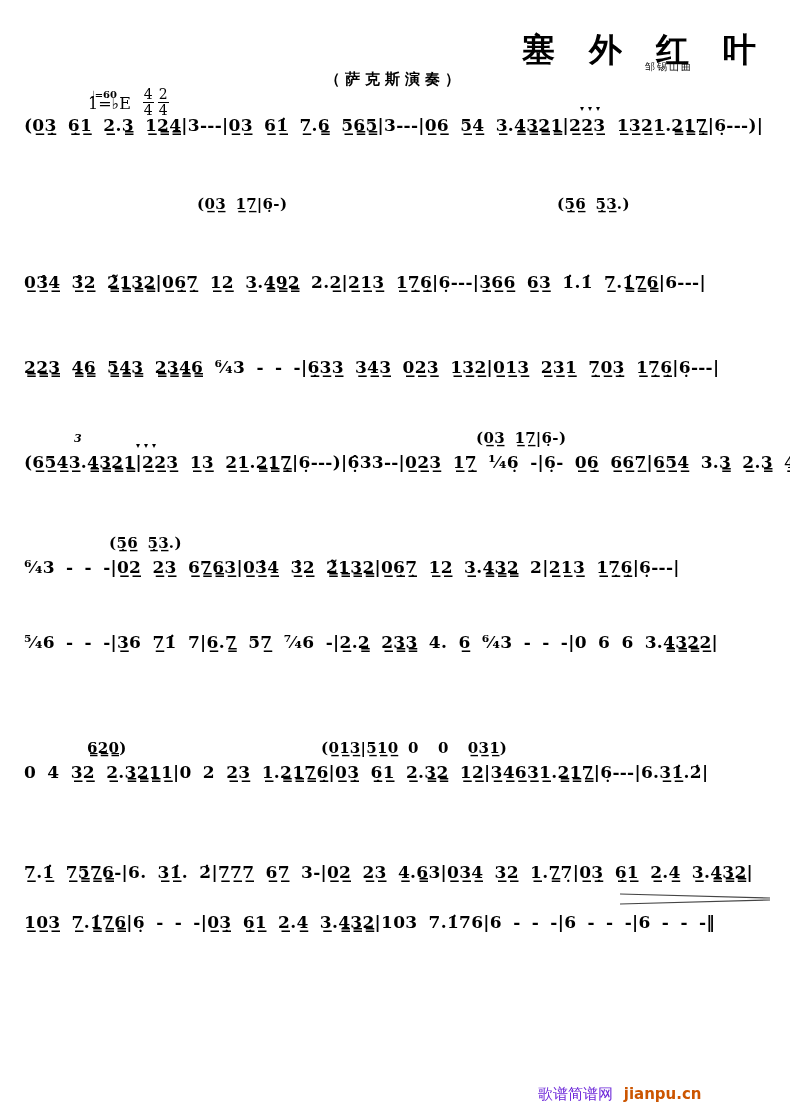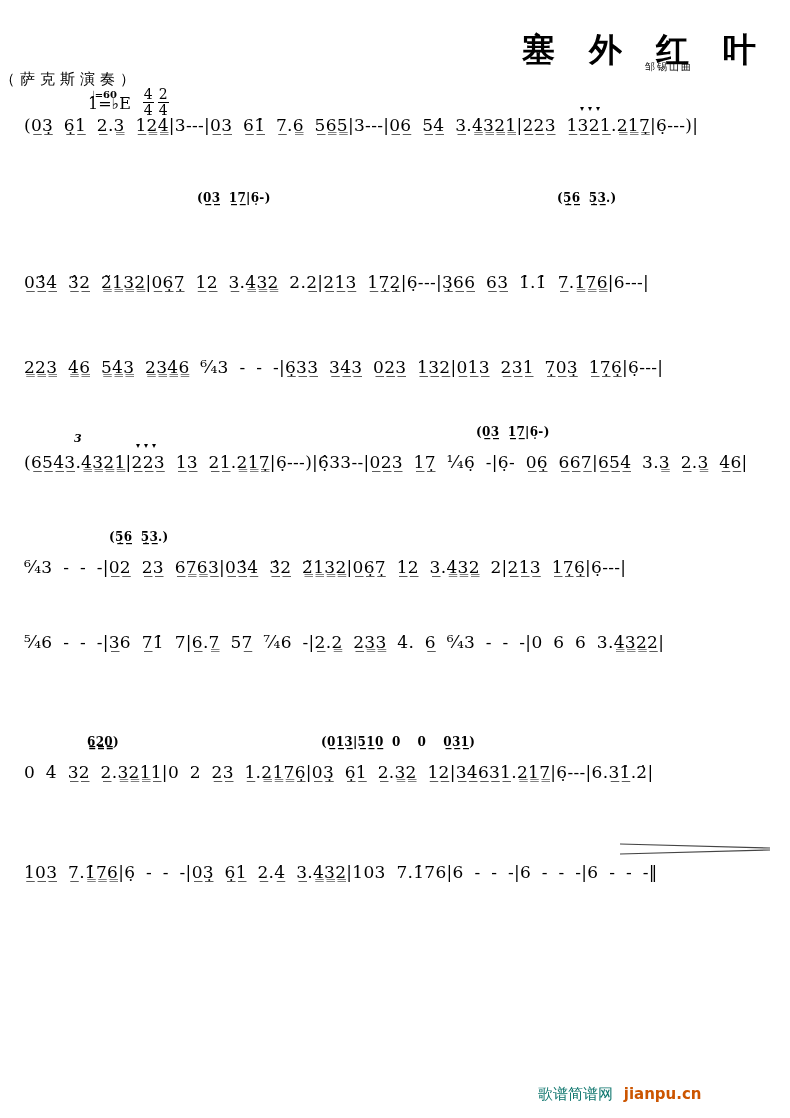--- a/index.html
+++ b/index.html
@@ -8,22 +8,22 @@
     background:#ffffff;color:#000;
     font-family:"DejaVu Serif","DejaVu Sans",serif;
   }
   
   .title{
     position:absolute;top:28px;left:0;width:100%;text-align:right;
     font-size:33px;font-weight:bold;letter-spacing:34px;text-indent:34px;
     white-space:nowrap;
   }
   .subtitle{
-    position:absolute;top:70px;left:0;width:100%;text-align:left;
-    font-size:15px;font-weight:normal;letter-spacing:5px;white-space:nowrap;
+    position:absolute;top:70px;left:0;width:100%;text-align:center;
+    font-size:15px;font-weight:bold;letter-spacing:5px;white-space:nowrap;
   }
   .keysig{position:absolute;top:55px;left:88px;font-size:16px;font-weight:normal;white-space:nowrap;margin-top:32px;}
   .frac{display:inline-block;vertical-align:-6px;text-align:center;font-size:14px;line-height:1.05;margin-left:12px;}
   .frac + .frac{margin-left:4px;}
   .frac .num{display:block;border-bottom:1.5px solid #000;padding:0 1px;}
   .frac .den{display:block;}
   .tempo{position:absolute;top:89px;left:90px;font-size:10px;font-weight:bold;}
   .composer{position:absolute;top:60px;left:645px;font-size:10px;letter-spacing:2px;font-weight:normal;}
   
   #score{position:absolute;top:82px;left:24px;right:18px;}
@@ -32,27 +32,27 @@
   #score .line:nth-child(3){margin-top:54px;}
   #score .line:nth-child(4){margin-top:59px;}
   #score .line:nth-child(5){margin-top:39px;}
   #score .line:nth-child(6){margin-top:49px;}
   #score .line:nth-child(7){margin-top:49px;}
   #score .line:nth-child(8){margin-top:74px;}
   #score .line:nth-child(9){margin-top:74px;}
   #score .line:nth-child(10){margin-top:24px;}
   .ann-row{position:relative;height:30px;}
   .ann{
-    position:absolute;bottom:10px;font-size:12px;font-weight:bold;
+    position:absolute;bottom:2px;font-size:15px;font-weight:bold;
     white-space:pre;letter-spacing:0.3px;word-spacing:4px;
   }
   .ann.small{font-size:11px;font-style:italic;bottom:4px;}
   .ann.marks{font-size:8px;letter-spacing:4px;bottom:-1px;}
   .notes{
-    font-size:17px;font-weight:normal;white-space:nowrap;
+    font-size:17px;font-weight:bold;white-space:nowrap;
     letter-spacing:0.3px;word-spacing:5px;line-height:26px;height:26px;
   }
   .hairpin{position:absolute;top:-16px;height:12px;}
   .hairpin svg{display:block;}
   
   .watermark{
     position:absolute;top:1085px;left:538px;font-size:15px;
     font-family:"DejaVu Sans","Liberation Sans",sans-serif;white-space:nowrap;
   }
   .watermark .url{margin-left:6px;font-weight:bold;}
@@ -81,21 +81,21 @@
         </div>
         <div class="notes">(0̲3̲̣ 6̲̣1̲ 2̲.3̳ 1̲2̳4̳|3---|0̲3̲ 6̲1̲̇ 7̲.6̳ 5̲6̳5̳|3---|0̲6̲ 5̲4̲ 3̲.4̳3̳2̳1̳|2̲2̲3̲ 1̲3̲2̲1̲.2̳1̳7̳̣|6̣---)|</div>
       </div>
       <div class="line">
         <div class="ann-row">
           <span class="ann" style="left: 173px;">(0̲3̲ 1̲7̲|6̣-)</span>
           <span class="ann" style="left: 533px;">(5̲̣6̲ 5̲̣3̲.)</span>
         </div>
       </div>
       <div class="line">
-        <div class="notes">0̲3̲̂4̲ 3̲̂2̲ 2̳̃1̳3̳2̳|0̲6̲̣7̲̣ 1̲2̲ 3̲.4̳3̳2̳ 2.2̲|2̲1̲3̲ 1̲7̲̣2̲̣|6̣---|3̲̣6̲6̲ 6̲3̲ 1̇.1̇ 7̲.1̳̇7̳6̳|6---|</div>
+        <div class="notes">0̲3̲̂4̲ 3̲̂2̲ 2̳̃1̳3̳2̳|0̲6̲̣7̲̣ 1̲2̲ 3̲.4̳9̳2̳ 2.2̲|2̲1̲3̲ 1̲7̲̣6̲̣|6̣---|3̲̣6̲6̲ 6̲3̲ 1̇.1̇ 7̲.1̳̇7̳6̳|6---|</div>
       </div>
       <div class="line">
         <div class="notes">2̳2̳3̳ 4̳6̳ 5̳4̳3̳ 2̳3̳4̳6̳ ⁶⁄₄3 - - -|6̲̣3̲3̲ 3̲4̲3̲ 0̲2̲3̲ 1̲3̲2̲|0̲1̲3̲ 2̲3̲1̲ 7̲̣0̲3̲̣ 1̲7̲̣6̲̣|6̣---|</div>
       </div>
       <div class="line">
         <div class="ann-row">
           <span class="ann small" style="left: 50px;">3</span>
           <span class="ann marks" style="left: 112px;">▾▾▾</span>
           <span class="ann" style="left: 452px;">(0̲3̲ 1̲7̲|6̣-)</span>
         </div>
@@ -111,27 +111,30 @@
         <div class="notes">⁵⁄₄6 - - -|3̲6 7̲1̇ 7|6̲.7̳ 57̲ ⁷⁄₄6 -|2̲.2̳ 2̲3̳3̳ 4. 6̲ ⁶⁄₄3 - - -|0 6 6 3.4̳3̳2̳2̲|</div>
       </div>
       <div class="line">
         <div class="ann-row">
           <span class="ann" style="left: 63px;">6̳2̳0̳)</span>
           <span class="ann" style="left: 297px;">(0̲1̲3̲|5̲1̲0̲ 0  0  0̲3̲1̲)</span>
         </div>
         <div class="notes">0 4 3̲2̲ 2̲.3̳2̳1̳1̲|0 2 2̲3̲ 1̲.2̳1̳7̳6̲̣|0̲3̲̣ 6̲̣1̲ 2̲.3̳2̳ 1̲2̲|3̲4̲6̲3̲1̲.2̳1̳7̳|6̣---|6.3̲1̲̇.2̇|</div>
       </div>
       <div class="line">
+        <div class="notes">7̲.1̲̇ 7̲5̳7̳6̳-|6. 3̲1̲̇. 2̇|7̲7̲7̲ 6̲7̲ 3-|0̲2̲ 2̲3̲ 4̲.6̳3|0̲3̲4̲ 3̲2̲ 1̲.7̳7̣|0̲3̲̣ 6̲̣1̲ 2̲.4̲ 3̲.4̳3̳2̳|</div>
+      </div>
+      <div class="line">
         <div class="hairpin" style="left: 596px; width: 150px;">
           <svg width="150" height="12" viewBox="0 0 150 12" preserveAspectRatio="none">
             <path d="M0,1 L150,5 M0,11 L150,7" stroke="#444" stroke-width="1.2" fill="none"></path>
           </svg>
         </div>
         <div class="notes">1̲0̲3̲ 7̲.1̳̇7̳6̳|6̣ - - -|0̲3̲̣ 6̲̣1̲ 2̲.4̲ 3̲.4̳3̳2̳|103 7.1̇76|6 - - -|6 - - -|6 - - -‖</div>
       </div>
     </div>
 
   <div class="watermark">
-    <span class="site" style="color: #0f766e;">歌谱简谱网</span>
+    <span class="site" style="color: #6d28d9;">歌谱简谱网</span>
     <span class="url" style="color: rgb(204, 85, 0);">jianpu.cn</span>
   </div>
 
 </div>
 
 </body></html>

